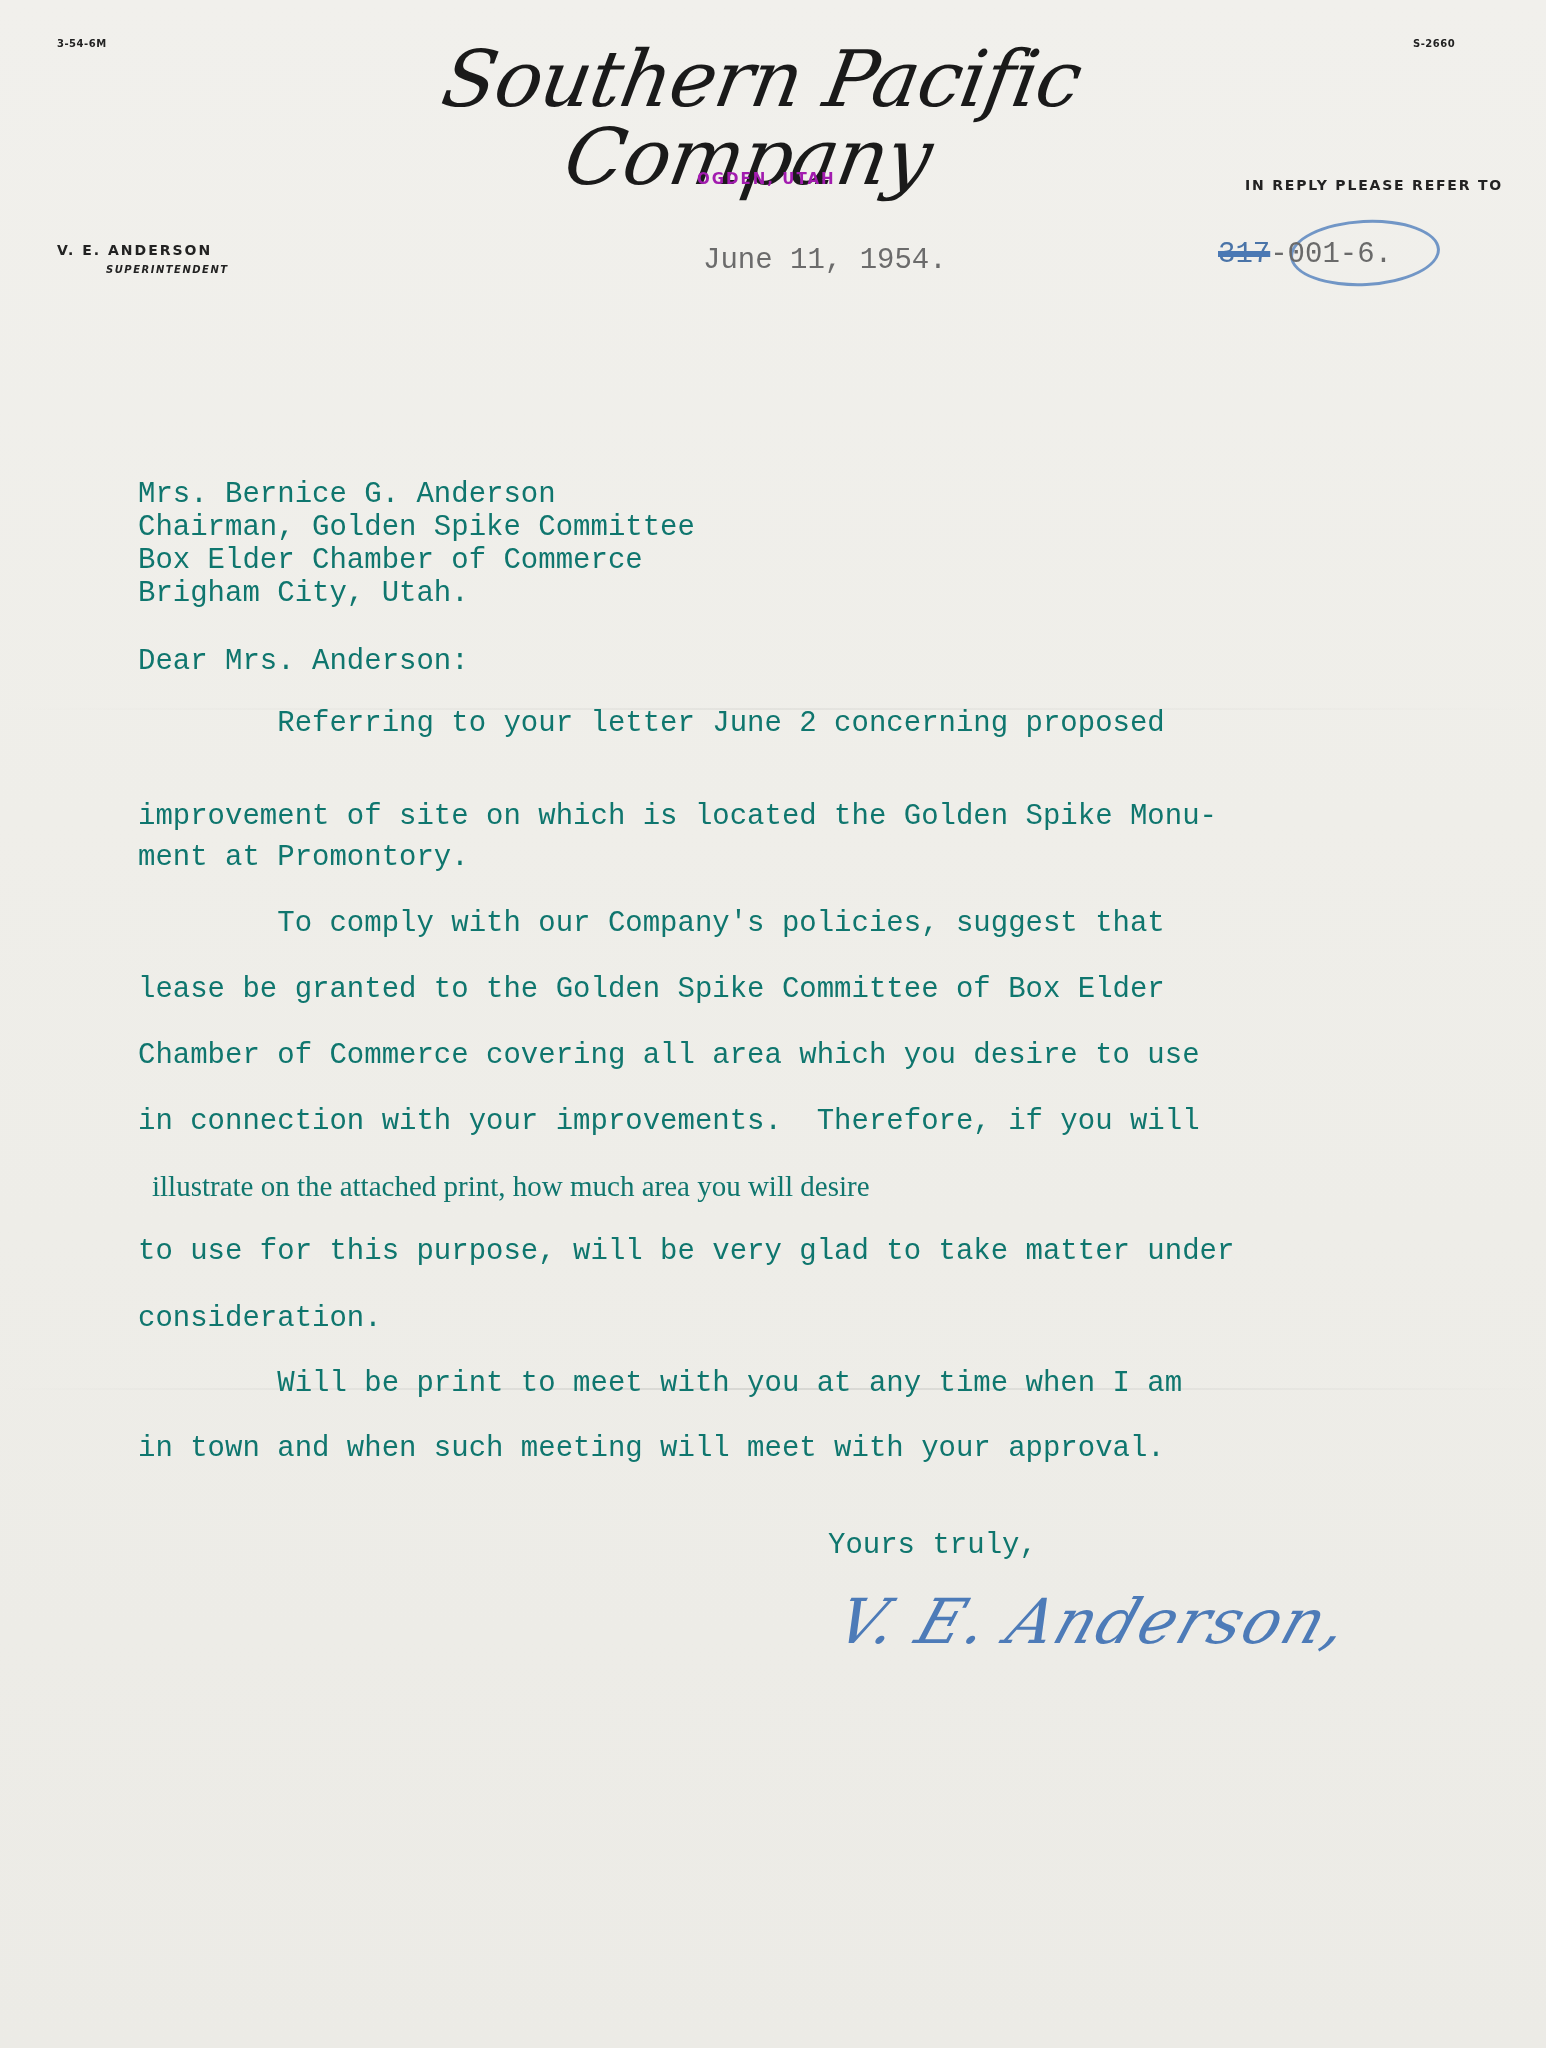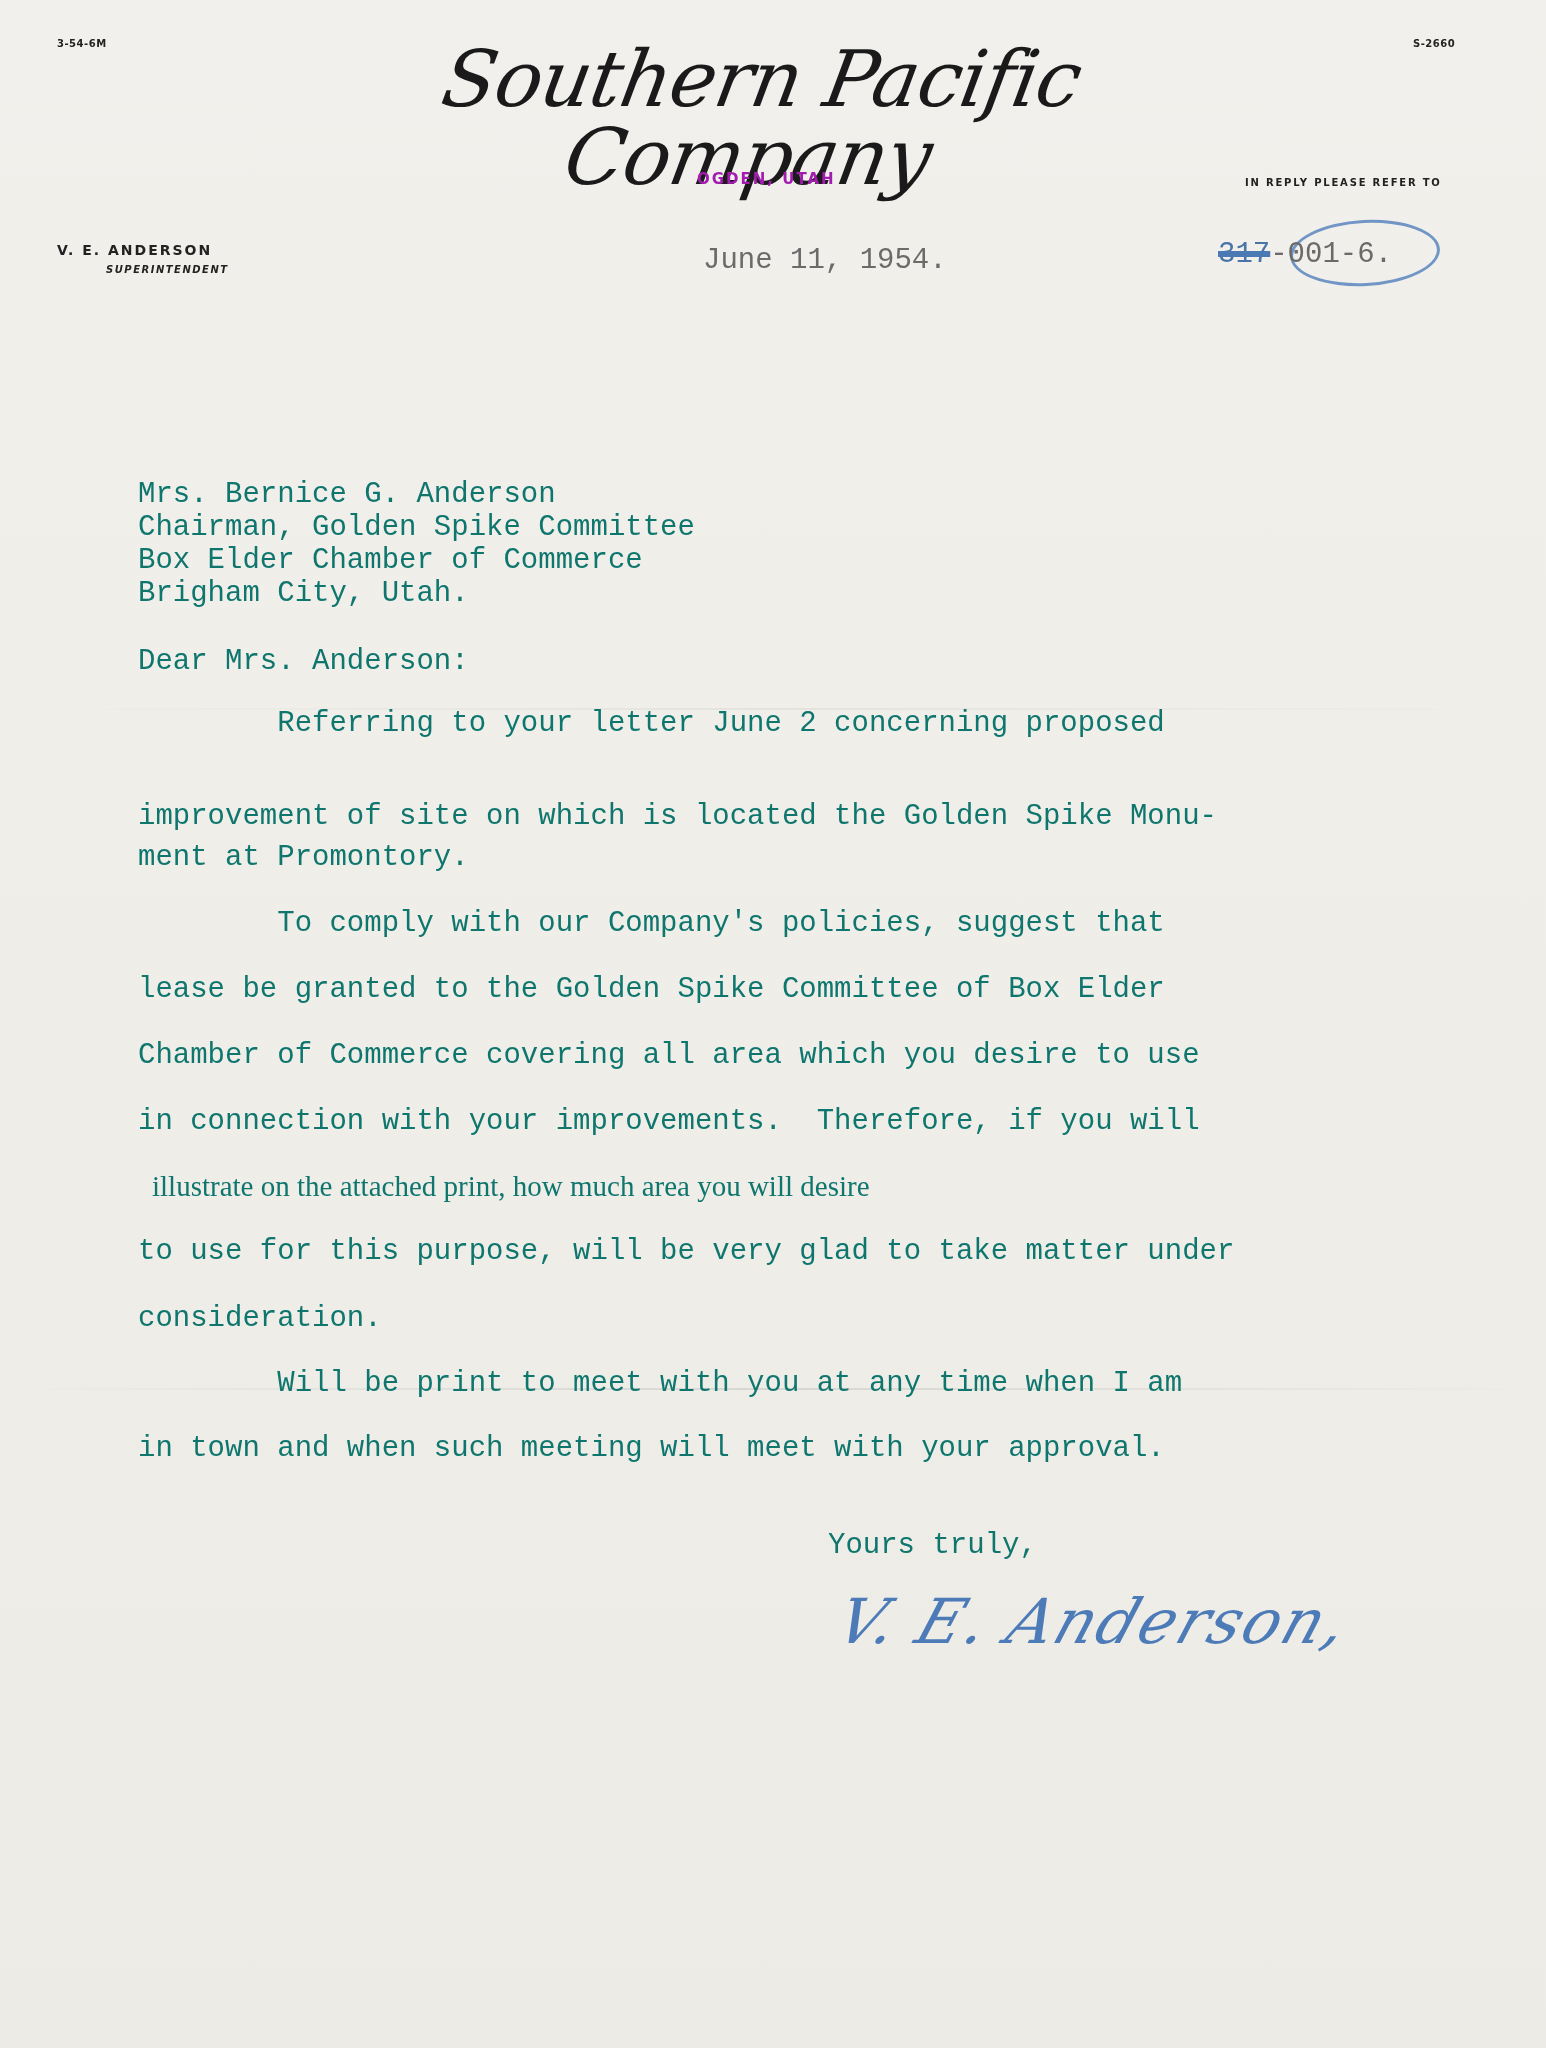--- a/index.html
+++ b/index.html
@@ -42,21 +42,21 @@
       font-size: 14px; color: #222; letter-spacing: 2px;
     }
     .sender-title {
       position: absolute; left: 106px; top: 264px;
       font-family: "DejaVu Sans", sans-serif; font-weight: bold;
       font-size: 10px; color: #222; letter-spacing: 1.5px; font-style: italic;
     }
     .refer-label {
       position: absolute; left: 1245px; top: 177px;
       font-family: "DejaVu Sans", sans-serif; font-weight: bold;
-      font-size: 10px; color: #222; letter-spacing: 1.8px;
+      font-size: 14px; color: #222; letter-spacing: 1.8px;
     }
     .ref-number {
       position: absolute; left: 1218px; top: 238px;
       font-size: 29px; color: #6a6a6a;
     }
     .ref-struck {
       color: #4a74a8; position: relative;
       text-decoration: line-through; text-decoration-thickness: 6px;
       text-decoration-color: #4b79b4;
     }

